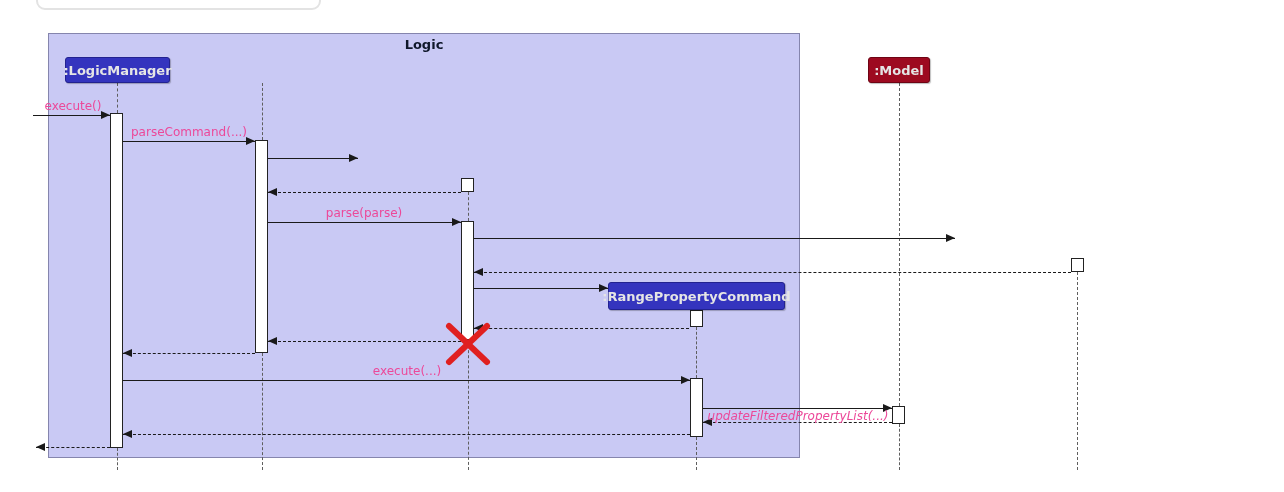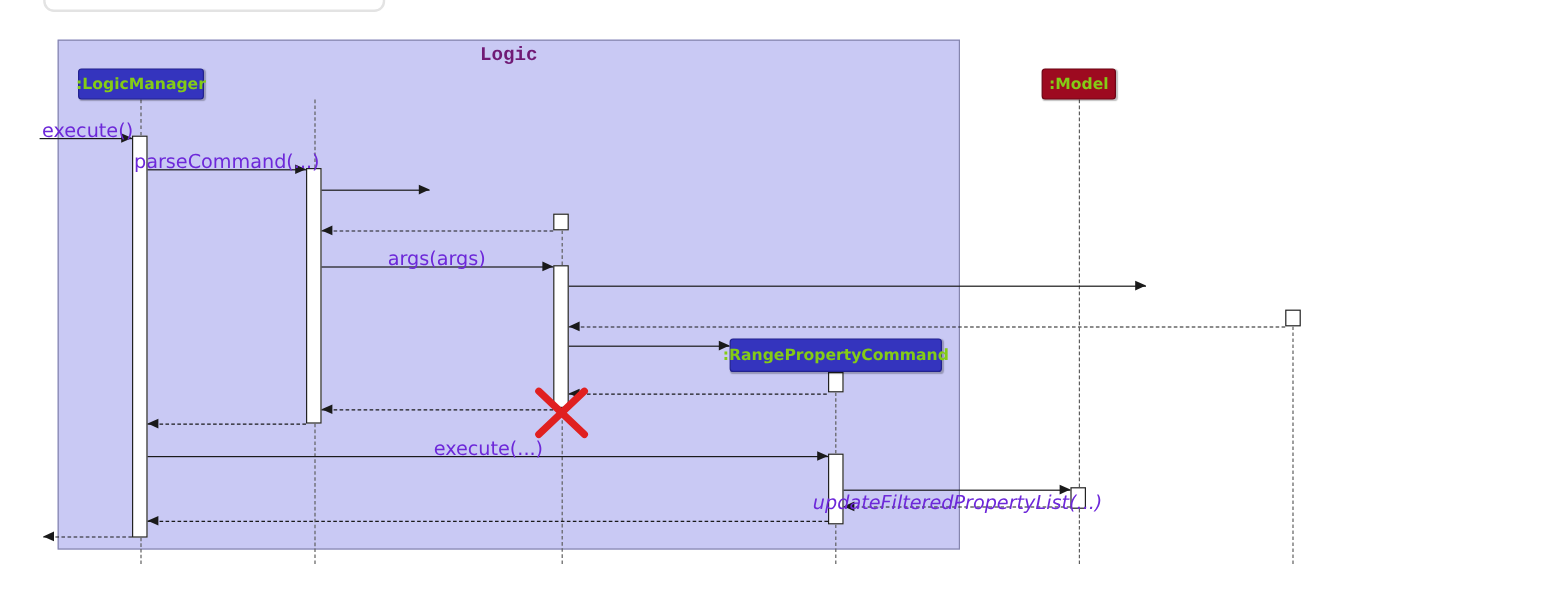--- a/index.html
+++ b/index.html
@@ -2,37 +2,37 @@
 <html><head>
 <meta charset="utf-8">
 <style>
   html,body{margin:0;padding:0;background:#ffffff;}
   #stage{
     position:relative;width:1284px;height:492px;background:#ffffff;
     font-family:"DejaVu Sans","Liberation Sans",sans-serif;overflow:hidden;
   }
   .frame{position:absolute;z-index:0;box-sizing:border-box;}
   .frame-title{position:absolute;z-index:1;width:100%;text-align:center;
-    font-size:16px;font-weight:bold;color:#701a75;top:3px;font-family:Liberation Mono, monospace;}
+    font-size:13px;font-weight:bold;color:#0f172a;top:3px;}
   .pbox{position:absolute;z-index:4;box-sizing:border-box;border-radius:3px;
-    display:flex;align-items:center;justify-content:center;color:#84cc16;
+    display:flex;align-items:center;justify-content:center;color:#e5e5e5;
     font-size:13px;font-weight:600;white-space:nowrap;
     box-shadow:1px 1px 1px rgba(0,0,0,0.25);}
   .blue{background:#3434be;border:1px solid #22228f;}
   .darkred{background:#9d0a20;border:1px solid #6e0414;}
   .ll{position:absolute;z-index:1;width:0;border-left:1px dashed #5e5e5e;}
   .act{position:absolute;z-index:2;width:13px;background:#ffffff;
     border:1px solid #222;box-sizing:border-box;}
   .ln{position:absolute;z-index:3;height:0;border-top:1px solid #1a1a1a;}
   .lnd{position:absolute;z-index:3;height:0;border-top:1px dashed #1a1a1a;}
   .ah-r{position:absolute;z-index:3;width:0;height:0;border-style:solid;
     border-width:4px 0 4px 9px;border-color:transparent transparent transparent #1a1a1a;}
   .ah-l{position:absolute;z-index:3;width:0;height:0;border-style:solid;
     border-width:4px 9px 4px 0;border-color:transparent #1a1a1a transparent transparent;}
-  .msg-label{position:absolute;z-index:4;font-size:16px;color:#6d28d9;
+  .msg-label{position:absolute;z-index:4;font-size:12px;color:#ec4899;
     white-space:nowrap;transform:translateX(-50%);}
   .stub{position:absolute;z-index:1;border:2px solid #e3e3e3;border-radius:9px;
     background:transparent;}
   .destroy{position:absolute;z-index:5;}
 </style>
 </head>
 <body>
 
 <div id="stage">
 
@@ -73,21 +73,21 @@
   <span class="msg-label" style="left:189px;top:125px;">parseCommand(...)</span>
 
   <div class="ln" style="left:268px;top:158px;width:90px;"></div>
   <div class="ah-r" style="left:349px;top:154px;"></div>
 
   <div class="lnd" style="left:268px;top:192px;width:193px;"></div>
   <div class="ah-l" style="left:268px;top:188px;"></div>
 
   <div class="ln" style="left:268px;top:222px;width:193px;"></div>
   <div class="ah-r" style="left:452px;top:218px;"></div>
-  <span class="msg-label" style="left:364px;top:206px;">args(args)</span>
+  <span class="msg-label" style="left:364px;top:206px;">parse(parse)</span>
 
   <div class="ln" style="left:474px;top:238px;width:481px;"></div>
   <div class="ah-r" style="left:946px;top:234px;"></div>
 
   <div class="lnd" style="left:474px;top:272px;width:597px;"></div>
   <div class="ah-l" style="left:474px;top:268px;"></div>
 
   <div class="ln" style="left:474px;top:288px;width:134px;"></div>
   <div class="ah-r" style="left:599px;top:284px;"></div>
 

